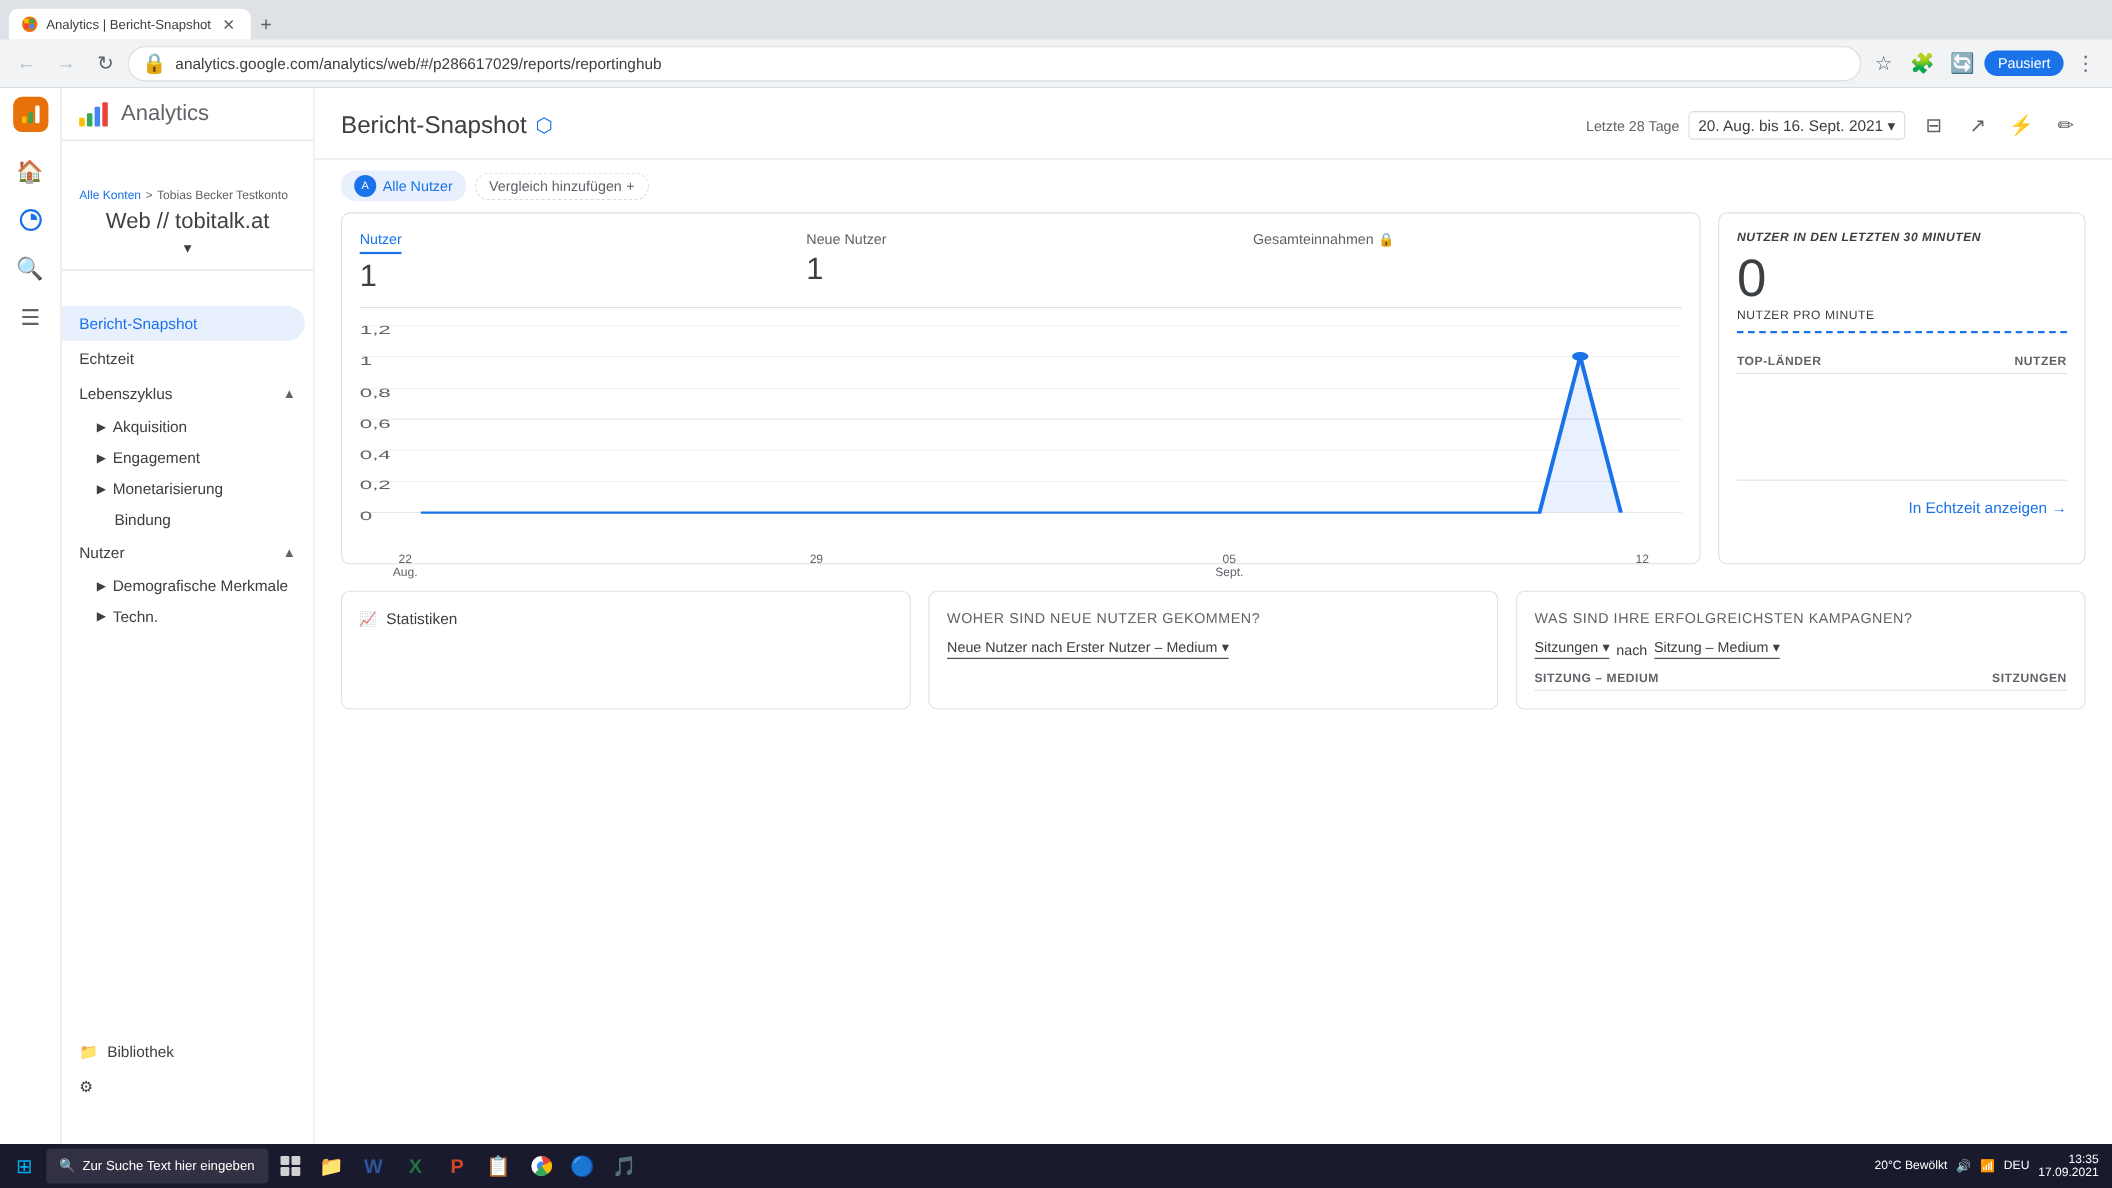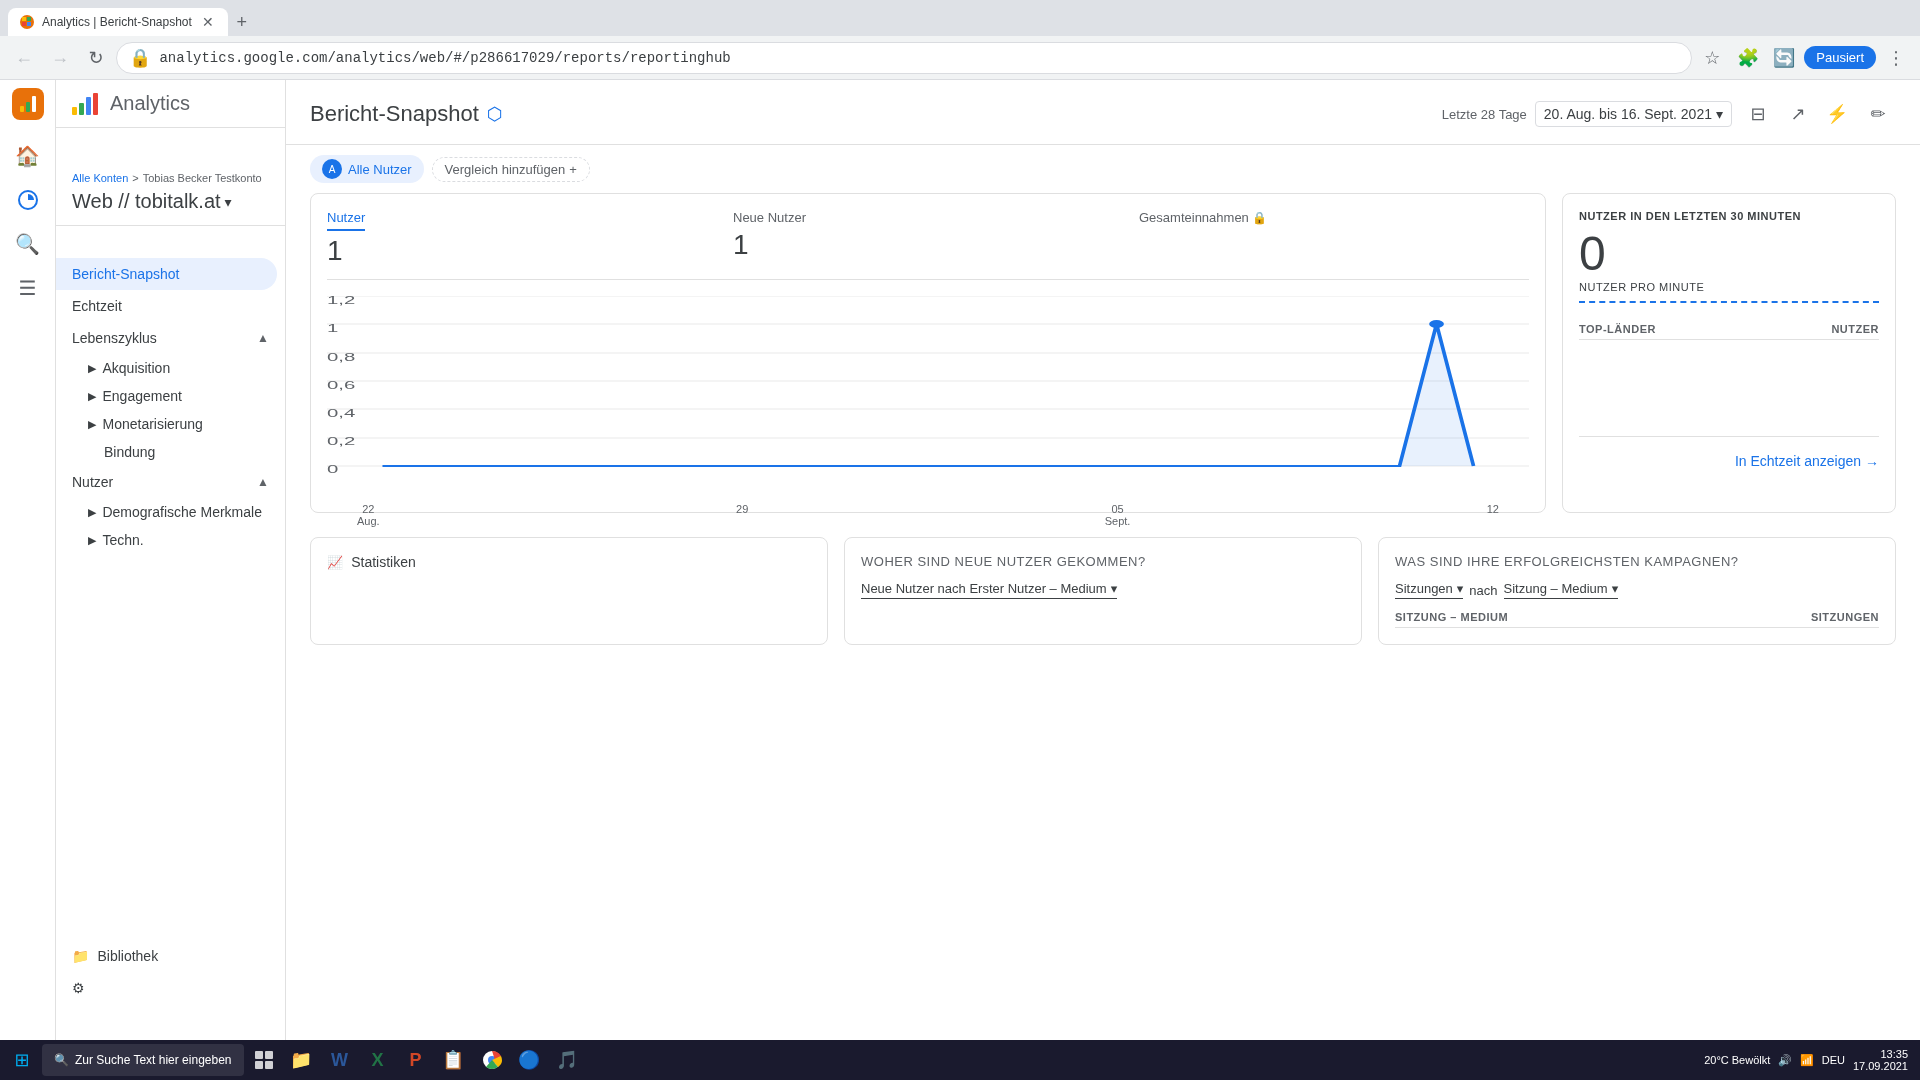--- a/index.html
+++ b/index.html
@@ -11,21 +11,21 @@
     .tab { display: flex; align-items: center; background: #fff; border-radius: 8px 8px 0 0; padding: 0 12px; height: 28px; font-size: 12px; color: #3c4043; gap: 8px; min-width: 180px; }
     .tab-favicon { width: 14px; height: 14px; background: #e8710a; border-radius: 50%; display: flex; align-items: center; justify-content: center; font-size: 8px; color: white; }
     .tab-title { flex: 1; font-size: 12px; white-space: nowrap; overflow: hidden; text-overflow: ellipsis; }
     .tab-close { font-size: 14px; color: #5f6368; cursor: pointer; width: 16px; height: 16px; display: flex; align-items: center; justify-content: center; border-radius: 50%; }
     .new-tab { width: 28px; height: 28px; display: flex; align-items: center; justify-content: center; color: #5f6368; font-size: 18px; cursor: pointer; }
 
     .nav-bar { display: flex; align-items: center; background: #f1f3f4; padding: 4px 8px; height: 44px; gap: 4px; border-bottom: 1px solid #dadce0; }
     .nav-btn { width: 32px; height: 32px; display: flex; align-items: center; justify-content: center; border-radius: 50%; cursor: pointer; color: #5f6368; font-size: 18px; border: none; background: none; }
     .nav-btn.disabled { color: #bdc1c6; cursor: default; }
     .address-bar { flex: 1; background: #fff; border-radius: 20px; height: 32px; display: flex; align-items: center; padding: 0 12px; gap: 8px; border: 1px solid #dadce0; font-size: 14px; color: #3c4043; }
-    .address-bar-url { flex: 1; font-size: 14px; font-family: Liberation Mono, monospace; }
+    .address-bar-url { flex: 1; font-size: 14px; }
     .nav-right { display: flex; align-items: center; gap: 4px; }
     .profile-btn { background: #1a73e8; color: white; border-radius: 20px; padding: 4px 12px; font-size: 13px; cursor: pointer; }
 
     
     .app-layout { display: flex; height: calc(1080px - 80px); background: #fff; }
 
     
     .icon-rail { width: 56px; background: #fff; display: flex; flex-direction: column; align-items: center; padding: 8px 0; border-right: 1px solid #e0e0e0; gap: 4px; }
     .rail-icon { width: 40px; height: 40px; display: flex; align-items: center; justify-content: center; border-radius: 50%; cursor: pointer; color: #5f6368; font-size: 20px; }
     .rail-icon.active { color: #1a73e8; }
@@ -36,21 +36,21 @@
     .sidebar-nav { flex: 1; padding: 0 0 16px 0; }
     .sidebar-item { display: flex; align-items: center; padding: 8px 16px; cursor: pointer; color: #3c4043; font-size: 14px; border-radius: 0 20px 20px 0; margin-right: 8px; }
     .sidebar-item.active { background: #e8f0fe; color: #1a73e8; font-weight: 500; }
     .sidebar-section-title { font-size: 14px; font-weight: 500; color: #3c4043; padding: 8px 16px; display: flex; align-items: center; justify-content: space-between; cursor: pointer; }
     .sidebar-sub-item { display: flex; align-items: center; padding: 6px 16px 6px 32px; cursor: pointer; color: #3c4043; font-size: 14px; }
     .chevron { font-size: 12px; color: #5f6368; }
     .sidebar-collapse { display: flex; align-items: center; justify-content: center; padding: 8px; cursor: pointer; }
 
     
     .main-content { flex: 1; overflow-y: auto; background: #fff; }
-    .property-selector { font-size: 20px; font-weight: 500; color: #3c4043; display: flex; align-items: center; gap: 4px; cursor: pointer; }
+    .property-selector { font-size: 20px; font-weight: 500; color: #3c4043; display: flex; align-items: center; gap: 4px; cursor: pointer; flex-direction: column; }
     .search-icon { color: #5f6368; font-size: 18px; }
     .report-header { display: flex; align-items: center; justify-content: space-between; padding: 16px 24px 12px; border-bottom: 1px solid #e0e0e0; }
     .report-title { display: flex; align-items: center; gap: 8px; font-size: 22px; font-weight: 400; color: #3c4043; }
     .report-title-icon { color: #1a73e8; font-size: 18px; cursor: pointer; }
     .date-range { display: flex; align-items: center; gap: 8px; font-size: 13px; }
     .date-label { color: #5f6368; }
     .date-value { font-size: 14px; color: #3c4043; font-weight: 500; display: flex; align-items: center; gap: 4px; cursor: pointer; border: 1px solid #dadce0; border-radius: 4px; padding: 4px 8px; }
     .report-toolbar-icons { display: flex; align-items: center; gap: 4px; }
     .toolbar-icon { width: 36px; height: 36px; display: flex; align-items: center; justify-content: center; border-radius: 50%; cursor: pointer; color: #5f6368; font-size: 18px; }
 
@@ -72,21 +72,21 @@
     .metric-name { font-size: 13px; color: #1a73e8; font-weight: 500; border-bottom: 2px solid #1a73e8; padding-bottom: 4px; display: inline-block; }
     .metric-name-inactive { font-size: 13px; color: #5f6368; }
     .metric-value { font-size: 28px; font-weight: 400; color: #3c4043; margin-top: 4px; }
 
     
     .chart-area { height: 200px; position: relative; }
     .chart-svg { width: 100%; height: 100%; }
     .chart-label-group { text-align: center; }
 
     
-    .side-panel-title { font-size: 11px; font-weight: 600; color: #3c4043; letter-spacing: 0.5px; text-transform: uppercase; margin-bottom: 4px; }
+    .side-panel-title { font-size: 11px; font-weight: 600; color: #3c4043; letter-spacing: 0.5px; text-transform: uppercase; margin-bottom: 4px; font-style: italic; }
     .realtime-count { font-size: 48px; font-weight: 300; color: #3c4043; }
     .per-minute-title { font-size: 11px; font-weight: 400; color: #3c4043; letter-spacing: 0.5px; text-transform: uppercase; margin: 0 0 8px; }
     .dashed-line { border: none; border-top: 2px dashed #1a73e8; margin: 8px 0 16px; }
     .top-countries-header { display: flex; justify-content: space-between; font-size: 11px; font-weight: 600; color: #5f6368; letter-spacing: 0.5px; text-transform: uppercase; padding: 4px 0; border-bottom: 1px solid #e0e0e0; }
     .realtime-link { display: flex; align-items: center; justify-content: flex-end; gap: 4px; color: #1a73e8; font-size: 14px; cursor: pointer; margin-top: 16px; padding-top: 16px; border-top: 1px solid #e0e0e0; }
 
     
     .bottom-section { display: grid; grid-template-columns: 1fr 1fr 1fr; gap: 16px; padding: 0 24px 24px; }
     .bottom-card { background: #fff; border: 1px solid #e0e0e0; border-radius: 8px; padding: 16px; }
     .bottom-card-title { font-size: 13px; font-weight: 500; color: #5f6368; margin-bottom: 12px; text-transform: uppercase; letter-spacing: 0.5px; }

